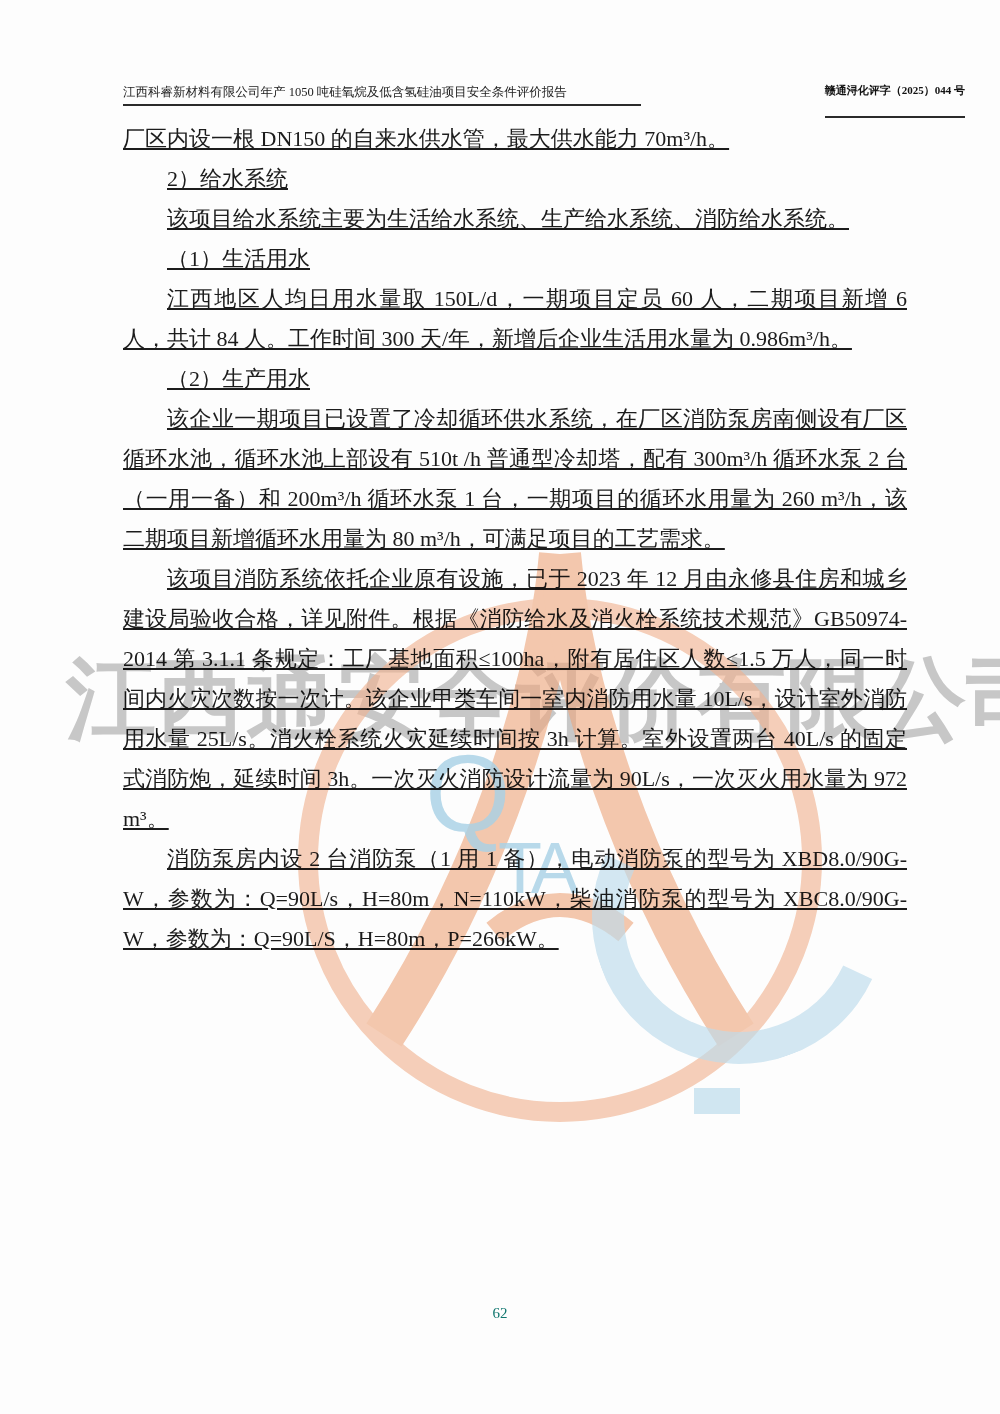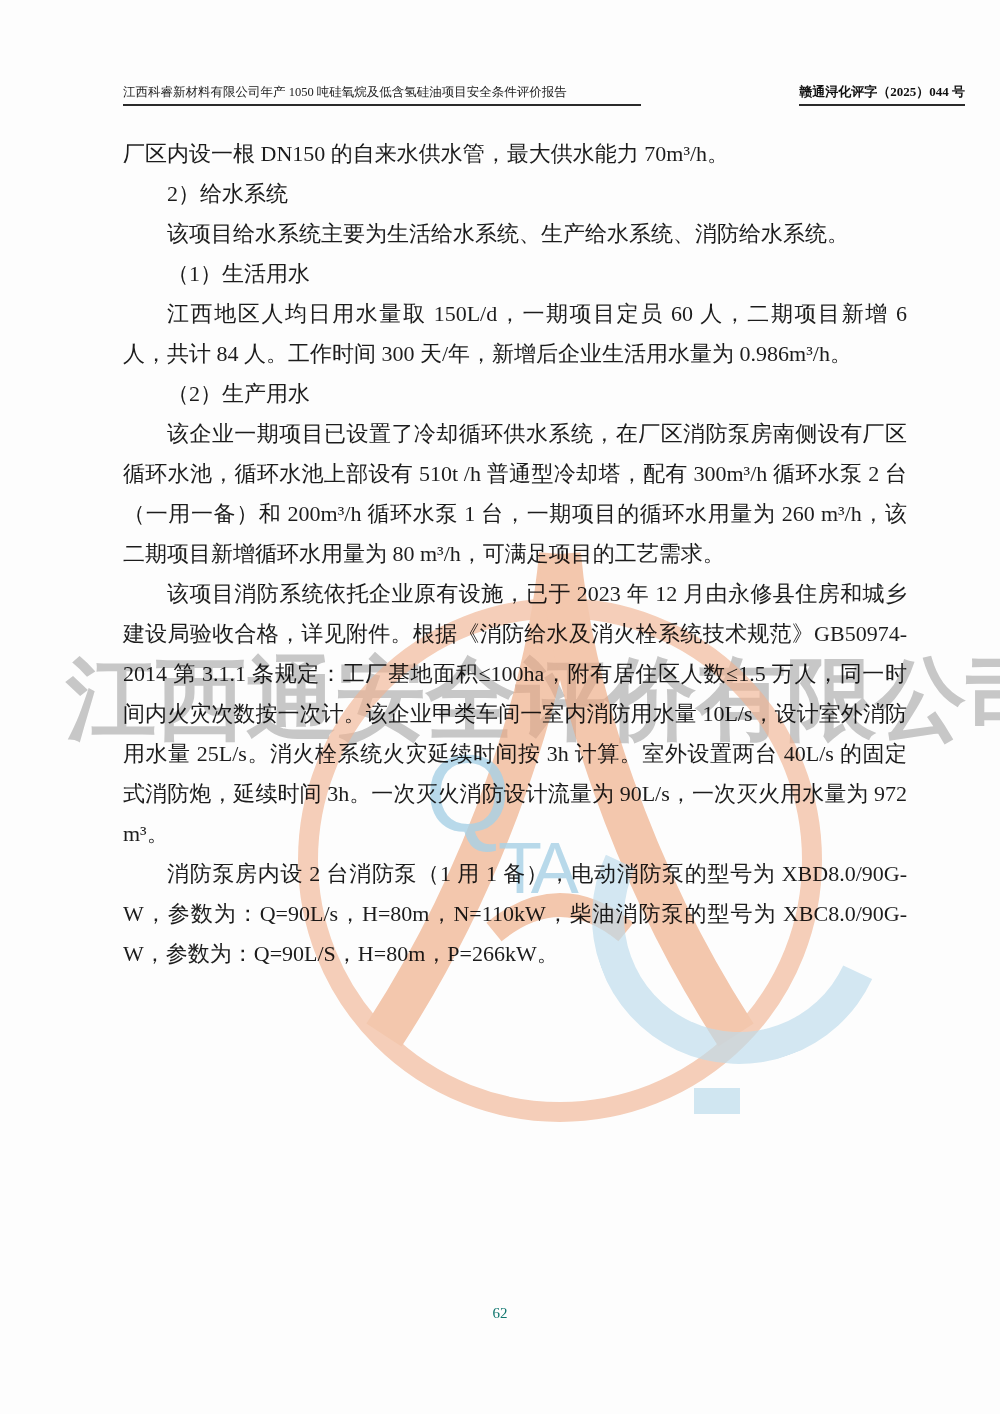--- a/index.html
+++ b/index.html
@@ -14,28 +14,29 @@
   }
   
   .hdr-left{
     position:absolute;left:123px;top:84px;width:518px;
     font-size:12.5px;color:#222;
     border-bottom:2px solid #2b2b2b;padding-bottom:3px;
     white-space:nowrap;overflow:hidden;
   }
   .hdr-right{
     position:absolute;right:35px;top:83px;
-    font-size:13px;font-weight:bold;color:#111;
-    border-bottom:2px solid #2b2b2b;padding-bottom:3px;
+    font-size:11px;font-weight:bold;color:#111;
+    border-bottom:2px solid #2b2b2b;padding-bottom:18px;
     white-space:nowrap;
   }
   
   .textblock{
-    position:absolute;left:123px;top:134px;width:784px;
+    position:absolute;left:123px;top:119px;width:784px;
     z-index:2;
+    text-decoration:underline;
   }
   .para{
     margin:0;
     font-size:22px;
     line-height:40px;
     text-align:justify;
     text-justify:inter-character;
   }
   .para.indent{text-indent:2em;}
   

